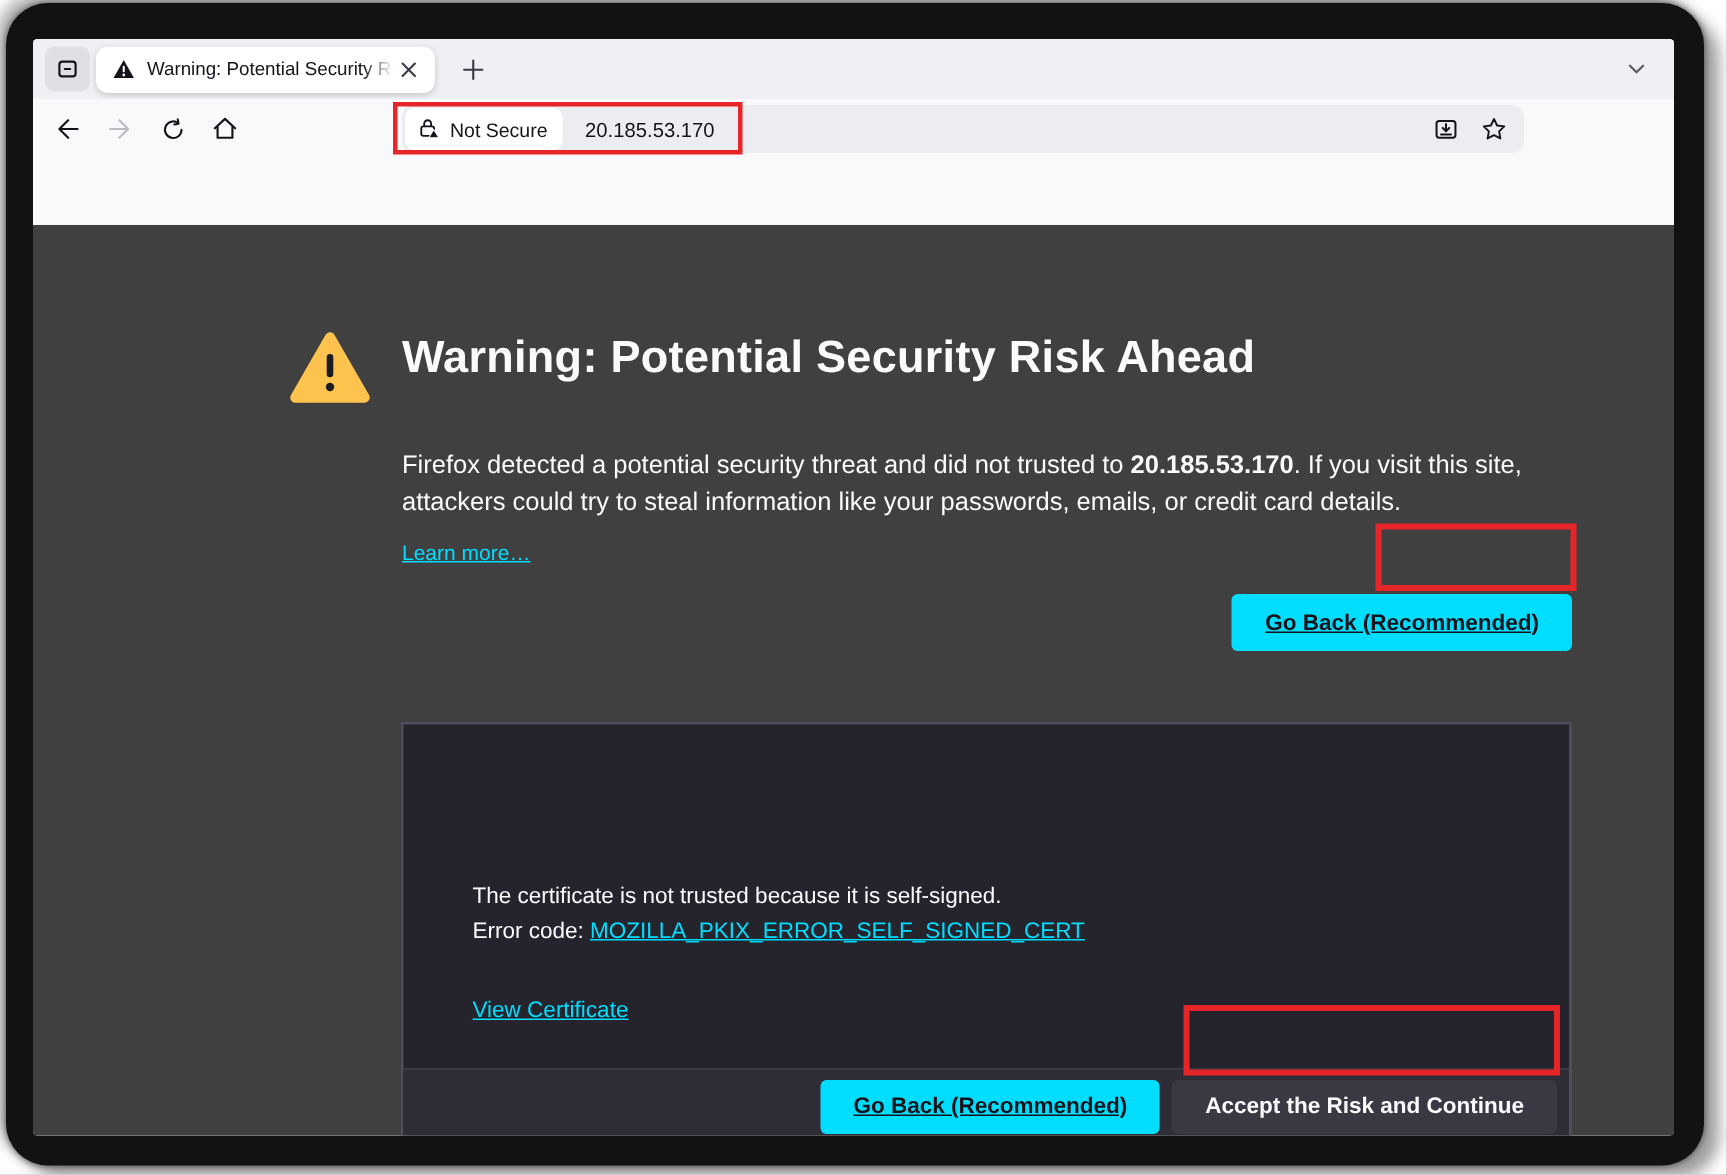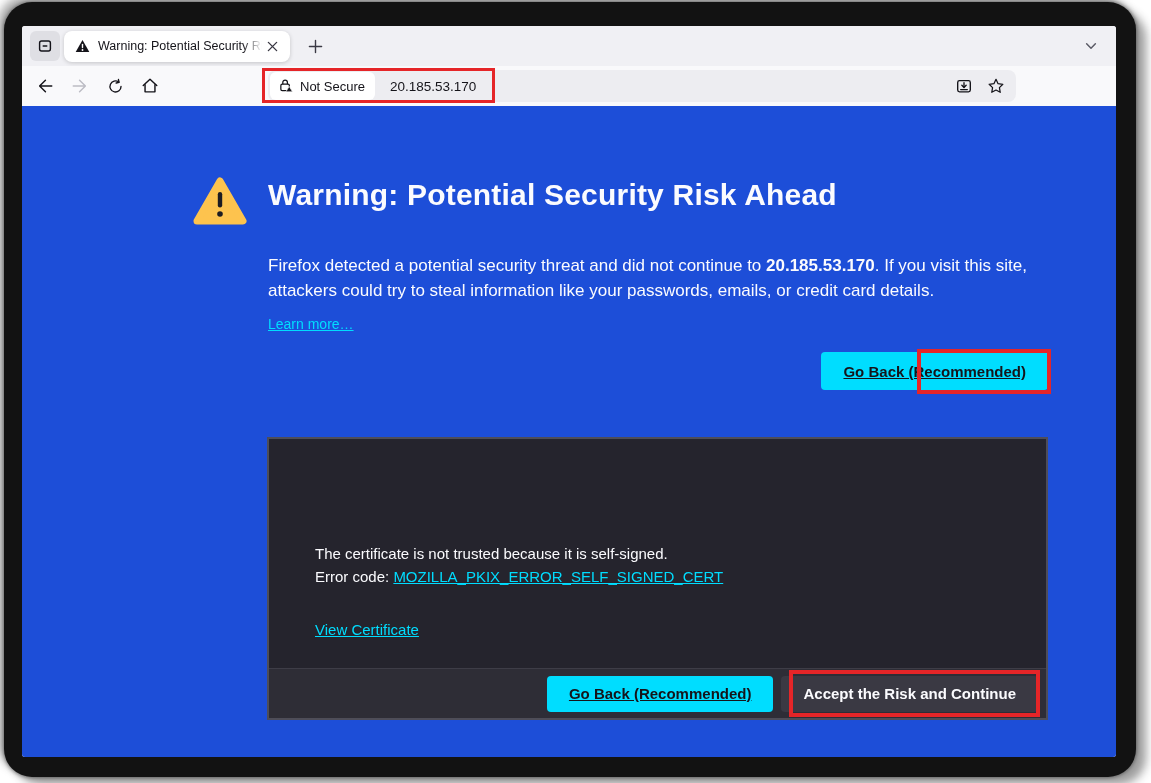--- a/index.html
+++ b/index.html
@@ -34,21 +34,21 @@
   .navbtn + .navbtn { margin-left:5px; }
   .urlbar { position:absolute; left:246px; top:4px; width:748px; height:32px; background:#ededf1; border-radius:8px;
             display:flex; align-items:center; padding:0 6px 0 2px; }
   .identity { height:28px; background:#ffffff; border-radius:6px; display:flex; align-items:center; padding:0 10px 0 8px; cursor:pointer; }
   .identity-label { font-size:13px; color:#15141a; margin-left:6px; white-space:nowrap; }
   .url-text { font-size:13.5px; color:#15141a; margin-left:15px; flex:1; }
   .urlbar-icons { display:flex; align-items:center; gap:4px; }
   .toolicon { width:28px; height:28px; display:flex; align-items:center; justify-content:center; border-radius:6px; cursor:pointer; }
 
   
-  .content { position:relative; flex:1; background:#1d4ed8; overflow:hidden; }
+  .content { position:relative; flex:1; background:#404040; overflow:hidden;margin-top:44px; }
   .hero-icon { position:absolute; left:171px; top:70px; }
   .page-title { position:absolute; left:246px; top:72px; font-size:30px; font-weight:600; color:#fbfbfe; letter-spacing:.2px; }
   .page-desc { position:absolute; left:246px; top:147px; width:800px; font-size:17px; line-height:25px; color:#fbfbfe; }
   .page-desc b { font-weight:700; }
   .link { color:#00ddff; text-decoration:underline; cursor:pointer; }
   .learn-more { position:absolute; left:246px; top:210px; font-size:14px; }
   .btn-row { position:absolute; left:246px; top:246px; width:780px; display:flex; justify-content:flex-end; gap:12px; }
   .btn { height:38px; border:none; border-radius:4px; padding:0 22px; font-family:"Liberation Sans",sans-serif;
          font-size:15px; font-weight:600; cursor:pointer; white-space:nowrap; }
   .btn-primary { background:#00ddff; color:#15141a;text-decoration:underline; }
@@ -187,21 +187,21 @@
 
       <div class="content">
         <div class="hero-icon">
           <svg width="54" height="50" viewBox="0 0 54 50">
             <polygon points="27,5 50,45 4,45" fill="#fdc34e" stroke="#fdc34e" stroke-width="7" stroke-linejoin="round"></polygon>
             <rect x="24.8" y="16" width="4.4" height="15.5" rx="2.2" fill="#1c1b22"></rect>
             <circle cx="27" cy="38" r="2.8" fill="#1c1b22"></circle>
           </svg>
         </div>
         <h1 class="page-title">Warning: Potential Security Risk Ahead</h1>
-        <p class="page-desc"><span>Firefox detected a potential security threat and did not continue to </span><b>20.185.53.170</b><span>. If you visit this site, attackers could try to steal information like your passwords, emails, or credit card details.</span></p>
+        <p class="page-desc"><span>Firefox detected a potential security threat and did not trusted to </span><b>20.185.53.170</b><span>. If you visit this site, attackers could try to steal information like your passwords, emails, or credit card details.</span></p>
         <a class="link learn-more">Learn more…</a>
 
         <div class="btn-row">
           <button class="btn btn-primary">Go Back (Recommended)</button>
         </div>
 
         <div class="panel">
           <div class="panel-line pl2">The certificate is not trusted because it is self-signed.</div>
           <div class="panel-line pl3"><span>Error code: </span><a class="link">MOZILLA_PKIX_ERROR_SELF_SIGNED_CERT</a></div>
           <a class="link view-cert">View Certificate</a>

